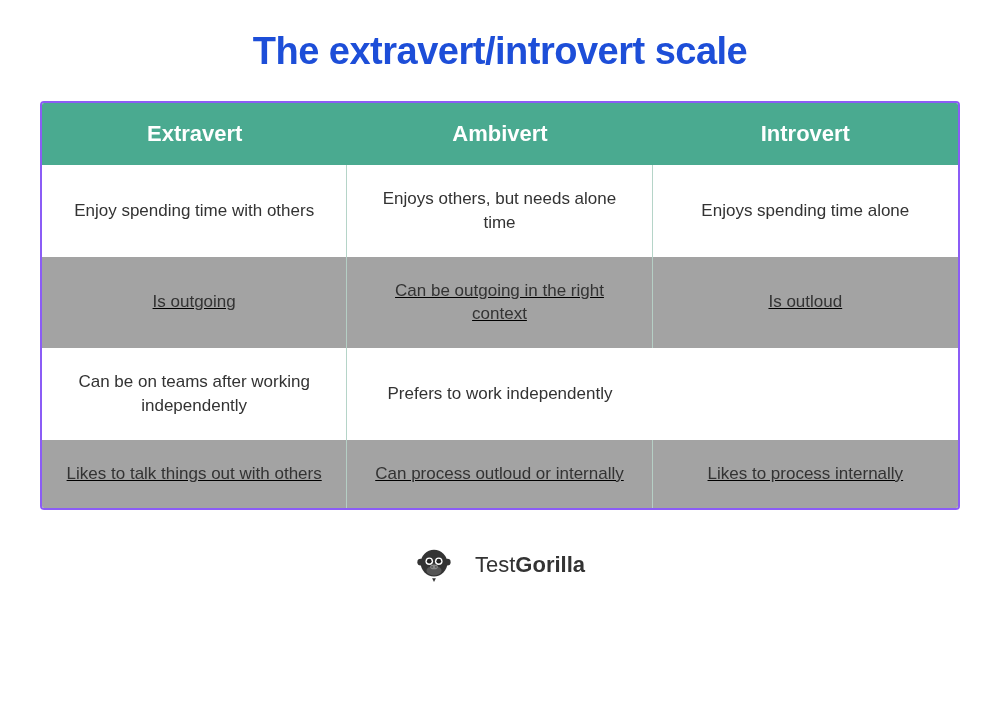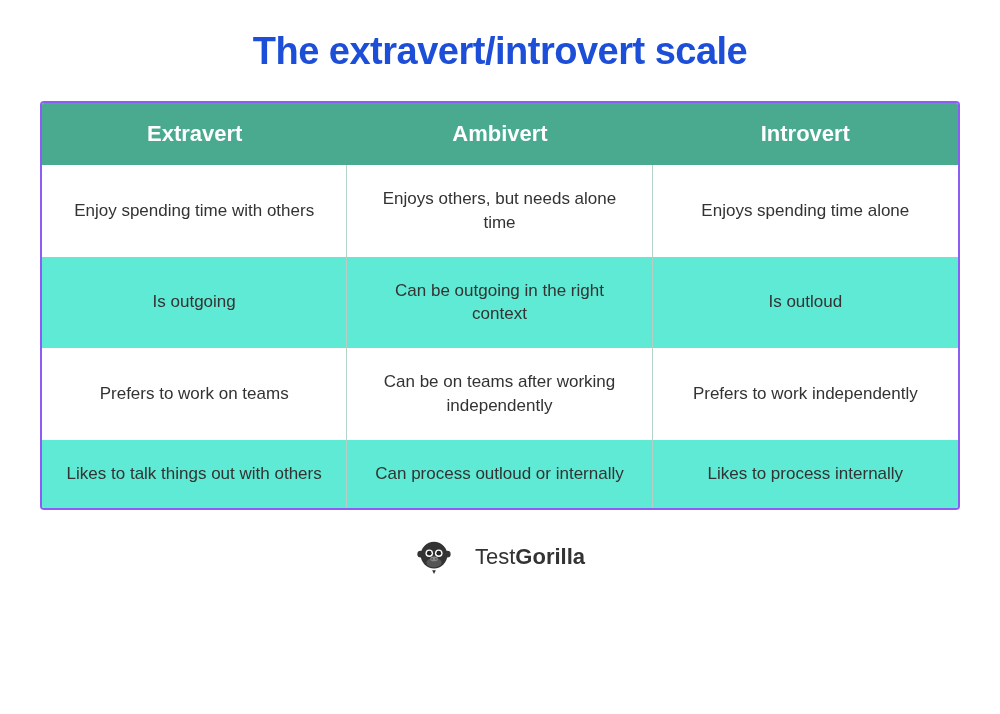--- a/index.html
+++ b/index.html
@@ -38,21 +38,22 @@
       text-align: center;
       font-size: 22px;
       font-weight: 800;
       color: #ffffff;
     }
     .table-row {
       display: grid;
       grid-template-columns: 1fr 1fr 1fr;
     }
     .table-row.shaded {
-      background-color: #5eead4;
+      background-color: #a3a3a3;
+      text-decoration: underline;
     }
     .table-row.white {
       background-color: #ffffff;
     }
     .cell {
       padding: 22px 20px;
       text-align: center;
       font-size: 17px;
       color: #333333;
       line-height: 1.4;
@@ -64,21 +65,21 @@
     .cell:last-child {
       border-right: none;
     }
     .table-row.shaded .cell {
       border-right: 1px solid #b5cfc5;
     }
     .table-row.shaded .cell:last-child {
       border-right: none;
     }
     .footer {
-      margin-top: 28px;
+      margin-top: 36px;
       display: flex;
       align-items: center;
       gap: 22px;
     }
     .logo-icon {
       width: 38px;
       height: 38px;
     }
     .logo-text {
       font-size: 22px;
@@ -109,21 +110,20 @@
     <div class="cell">Enjoys spending time alone</div>
   </div>
 
   <div class="table-row shaded">
     <div class="cell">Is outgoing</div>
     <div class="cell">Can be outgoing in the right context</div>
     <div class="cell">Is outloud</div>
   </div>
 
   <div class="table-row white">
-    <div class="cell">Prefers to work on teams</div>
     <div class="cell">Can be on teams after working independently</div>
     <div class="cell">Prefers to work independently</div>
   </div>
 
   <div class="table-row shaded">
     <div class="cell">Likes to talk things out with others</div>
     <div class="cell">Can process outloud or internally</div>
     <div class="cell">Likes to process internally</div>
   </div>
 </div>

